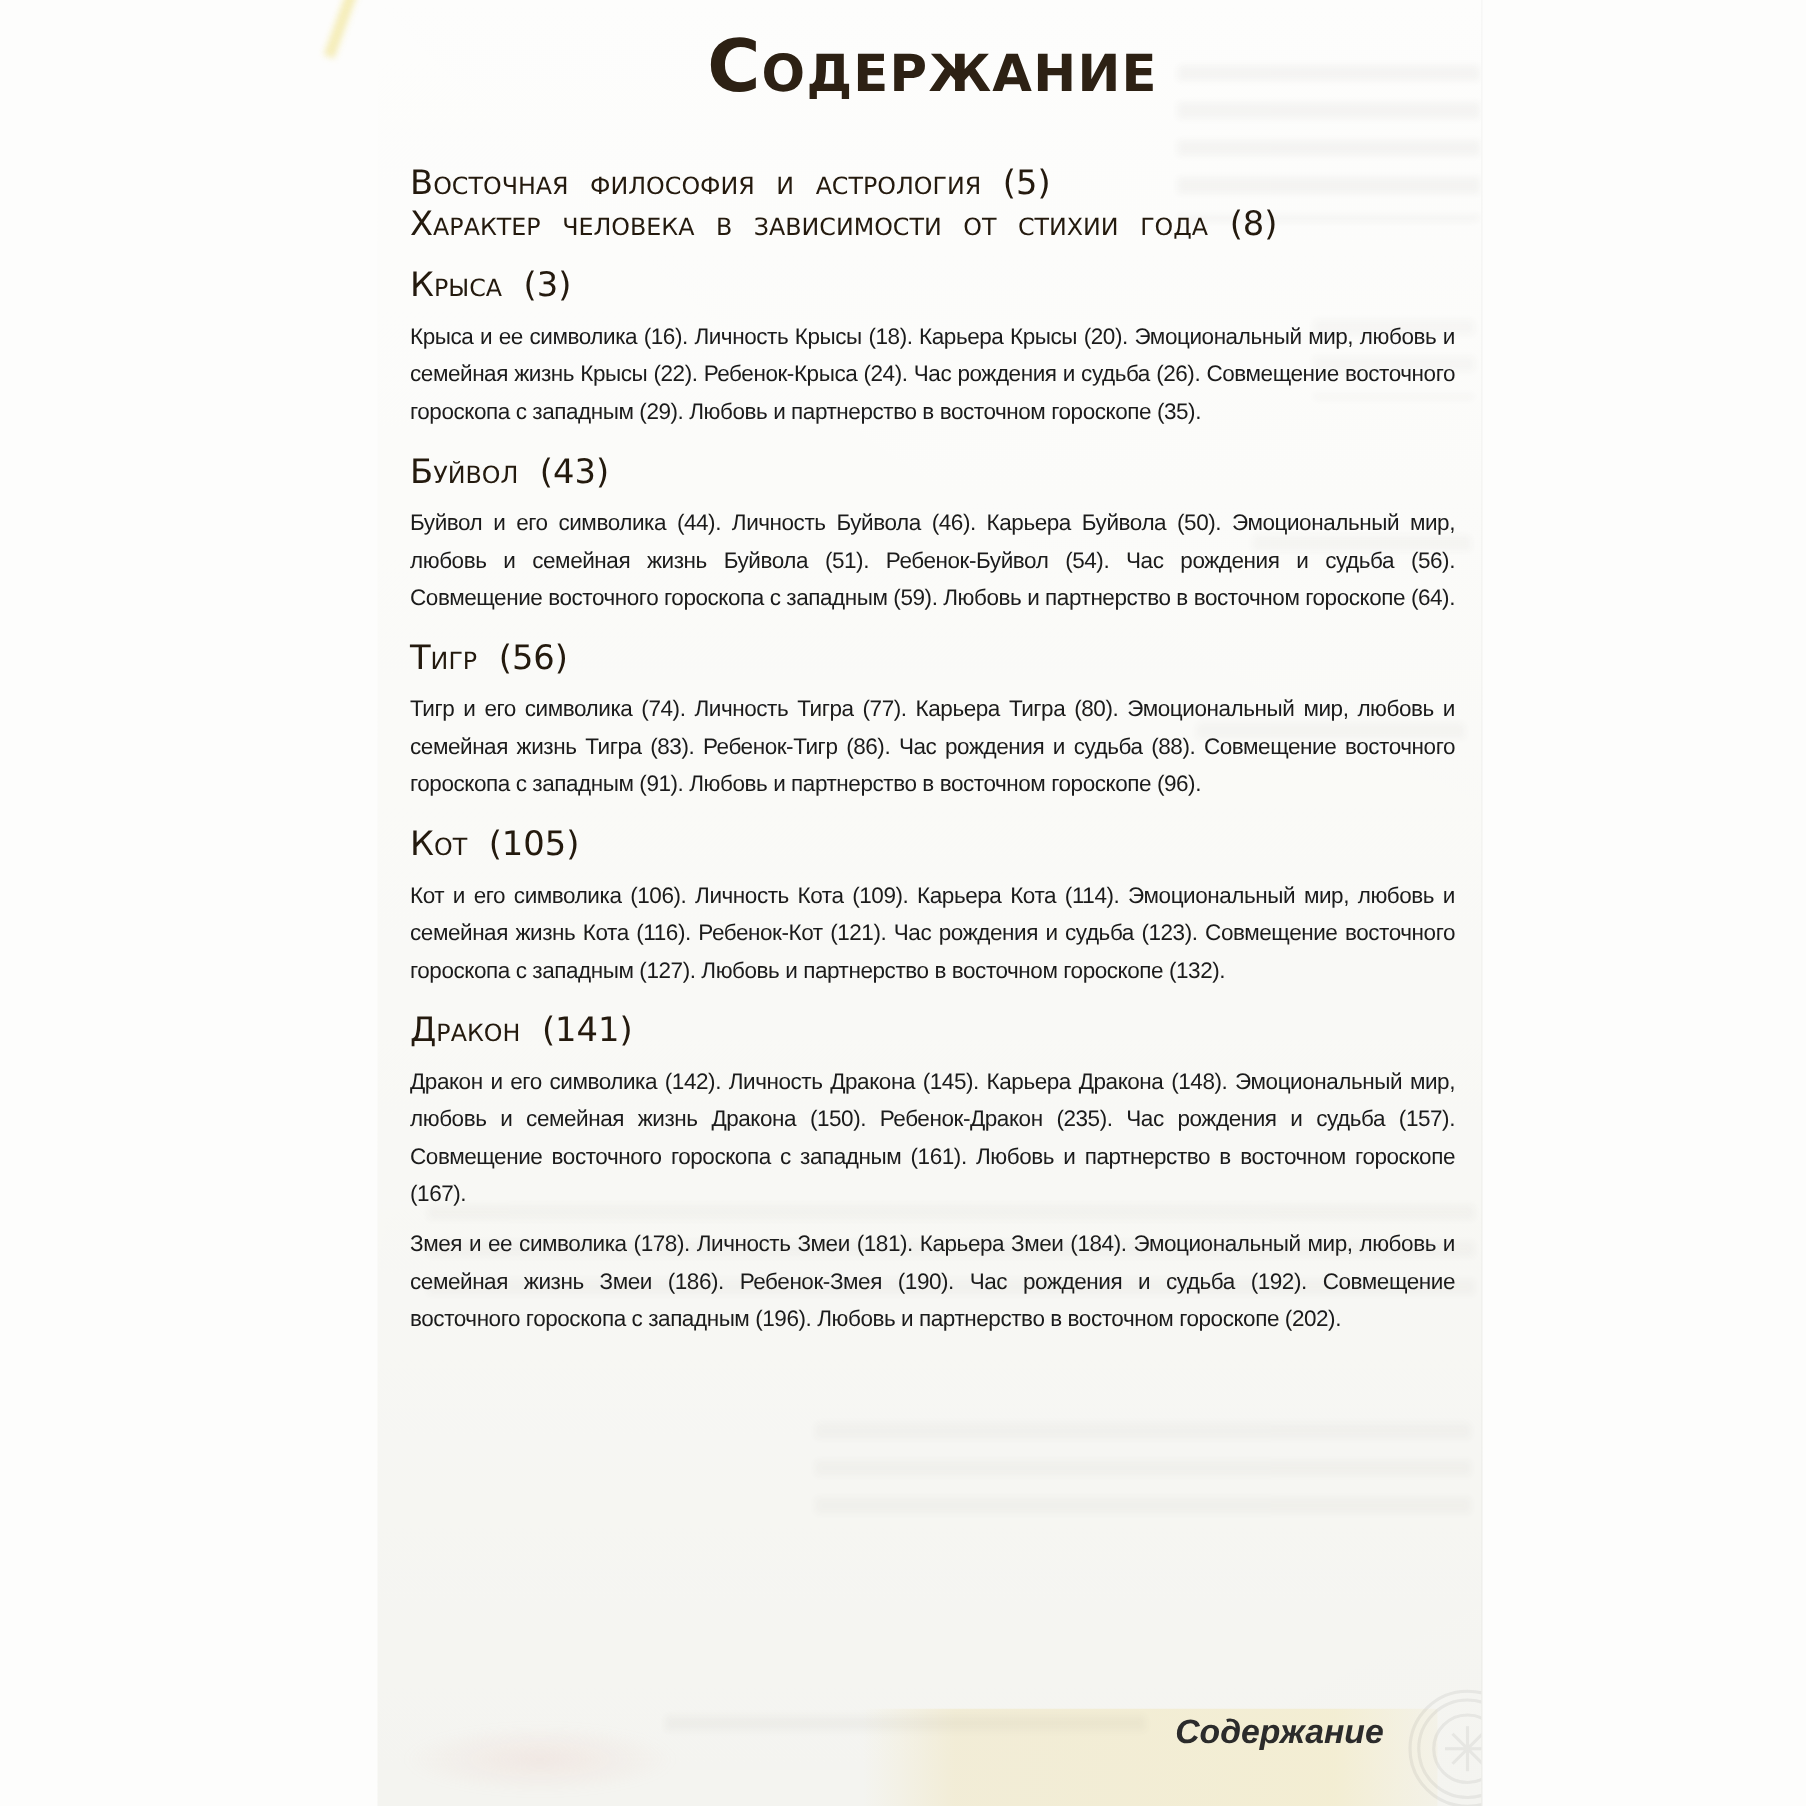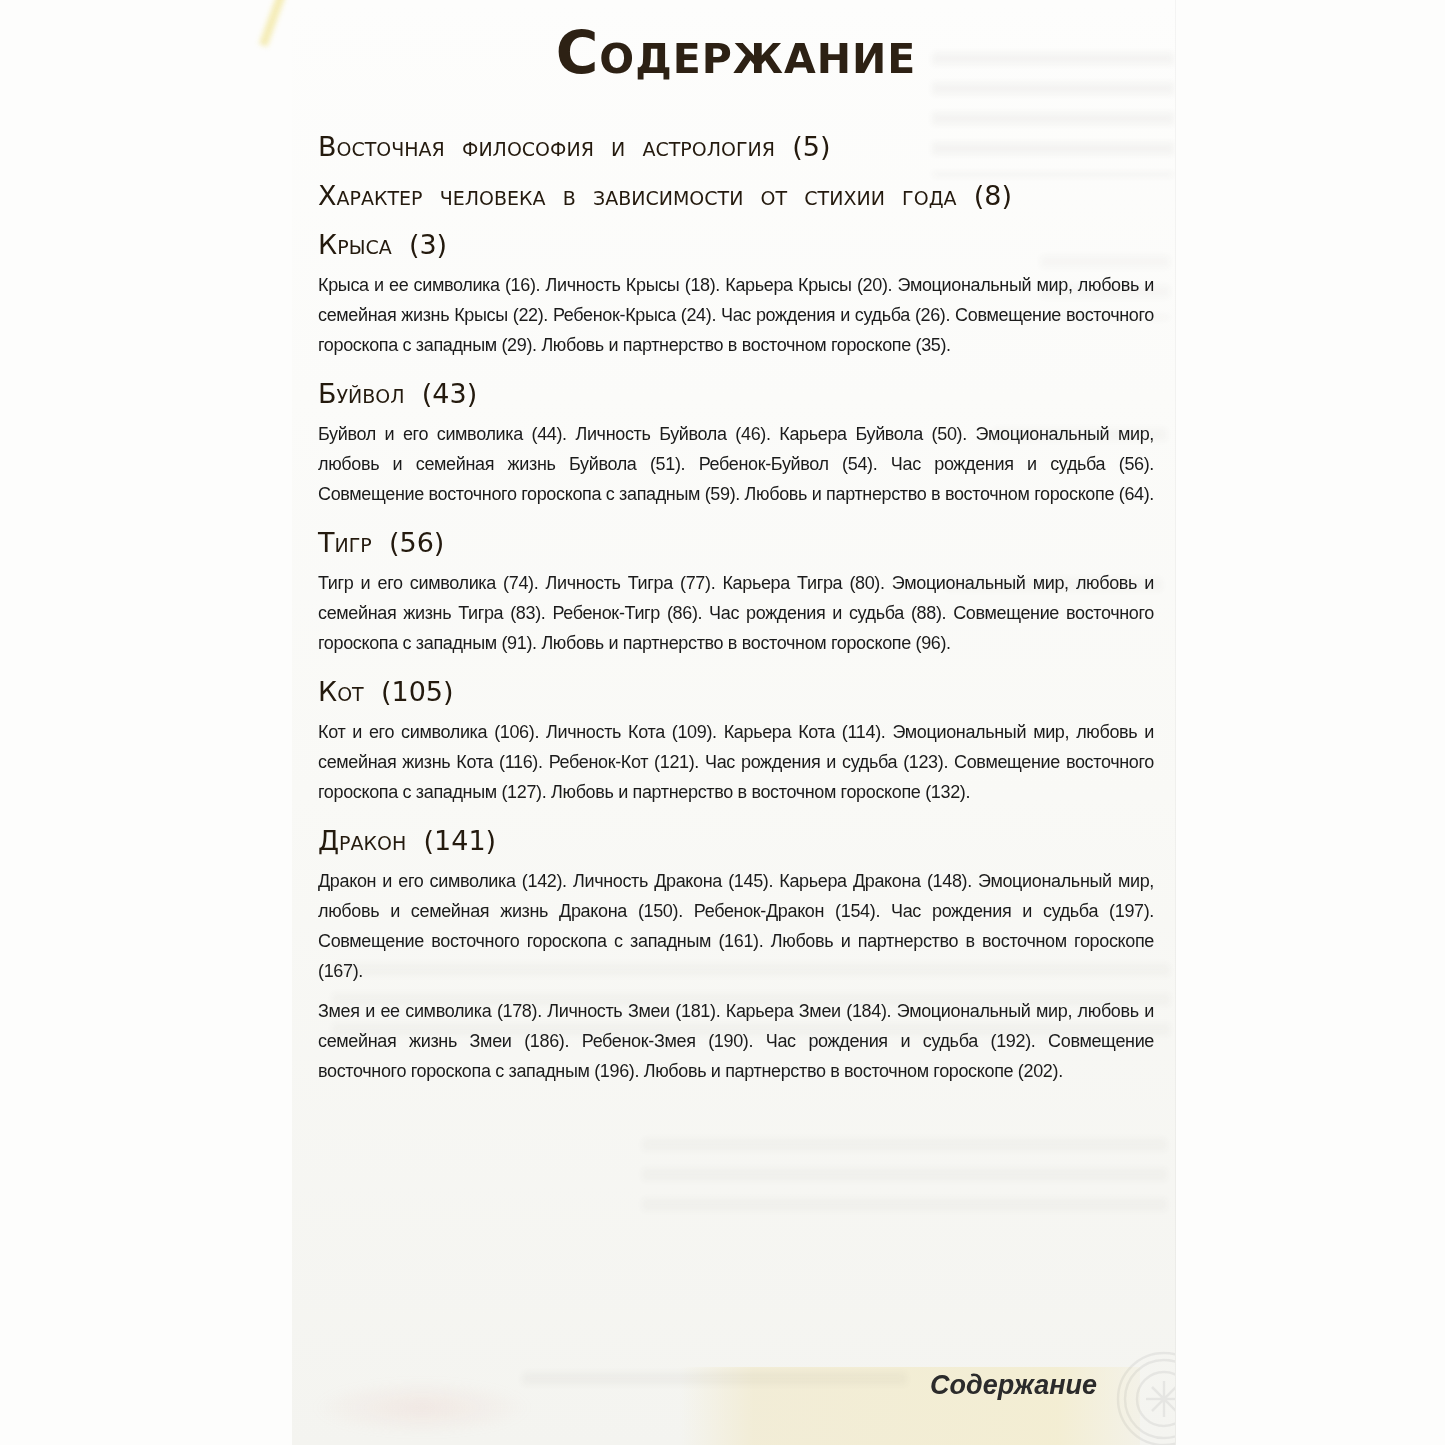--- a/index.html
+++ b/index.html
@@ -11,21 +11,21 @@
   .canvas {
     position: relative;
     width: 1445px;
     height: 1445px;
     background: #fdfdfc;
     overflow: hidden;
   }
   
   .sheet {
     position: absolute;
-    left: 292px;
+    left: 302px;
     top: 0;
     width: 883px;
     height: 1445px;
     background: linear-gradient(180deg, #fdfdfc 0%, #f9f9f6 55%, #f4f4f0 100%);
     border-right: 1px solid rgba(0,0,0,0.035);
     overflow: hidden;
   }
   .column {
     position: absolute;
     left: 26px;
@@ -46,21 +46,21 @@
   .toc-heading {
     font-family: "DejaVu Sans", sans-serif;
     font-variant: small-caps;
     font-weight: normal;
     font-size: 27px;
     line-height: 31px;
     word-spacing: 0.32em;
     color: #241a0e;
   }
   .intro-1 { margin-top: 47px; }
-  .intro-2 { margin-top: 18px; }
+  .intro-2 { margin-top: 2px; }
   .toc-section .toc-heading { margin-top: 18px; }
   .toc-section p {
     margin: 10px 0 0;
     font-size: 18px;
     line-height: 30px;
     letter-spacing: -0.35px;
     text-align: justify;
     color: #1b1b1b;
   }
   .running-footer {
@@ -183,21 +183,21 @@
         <p>Тигр и его символика (74). Личность Тигра (77). Карьера Тигра (80). Эмоциональный мир, любовь и семейная жизнь Тигра (83). Ребенок-Тигр (86). Час рождения и судьба (88). Совмещение восточного гороскопа с западным (91). Любовь и партнерство в восточном гороскопе (96).</p>
       </section>
 
       <section class="toc-section">
         <div class="toc-heading">Кот (105)</div>
         <p>Кот и его символика (106). Личность Кота (109). Карьера Кота (114). Эмоциональный мир, любовь и семейная жизнь Кота (116). Ребенок-Кот (121). Час рождения и судьба (123). Совмещение восточного гороскопа с западным (127). Любовь и партнерство в восточном гороскопе (132).</p>
       </section>
 
       <section class="toc-section">
         <div class="toc-heading">Дракон (141)</div>
-        <p>Дракон и его символика (142). Личность Дракона (145). Карьера Дракона (148). Эмоциональный мир, любовь и семейная жизнь Дракона (150). Ребенок-Дракон (154). Час рождения и судьба (197). Совмещение восточного гороскопа с западным (161). Любовь и партнерство в восточном гороскопе (167).</p>
+        <p>Дракон и его символика (142). Личность Дракона (145). Карьера Дракона (148). Эмоциональный мир, любовь и семейная жизнь Дракона (150). Ребенок-Дракон (235). Час рождения и судьба (157). Совмещение восточного гороскопа с западным (161). Любовь и партнерство в восточном гороскопе (167).</p>
       </section>
 
       <section class="toc-section">
         <p>Змея и ее символика (178). Личность Змеи (181). Карьера Змеи (184). Эмоциональный мир, любовь и семейная жизнь Змеи (186). Ребенок-Змея (190). Час рождения и судьба (192). Совмещение восточного гороскопа с западным (196). Любовь и партнерство в восточном гороскопе (202).</p>
       </section>
 
     </div>
 
     <div class="running-footer">Содержание</div>
 

